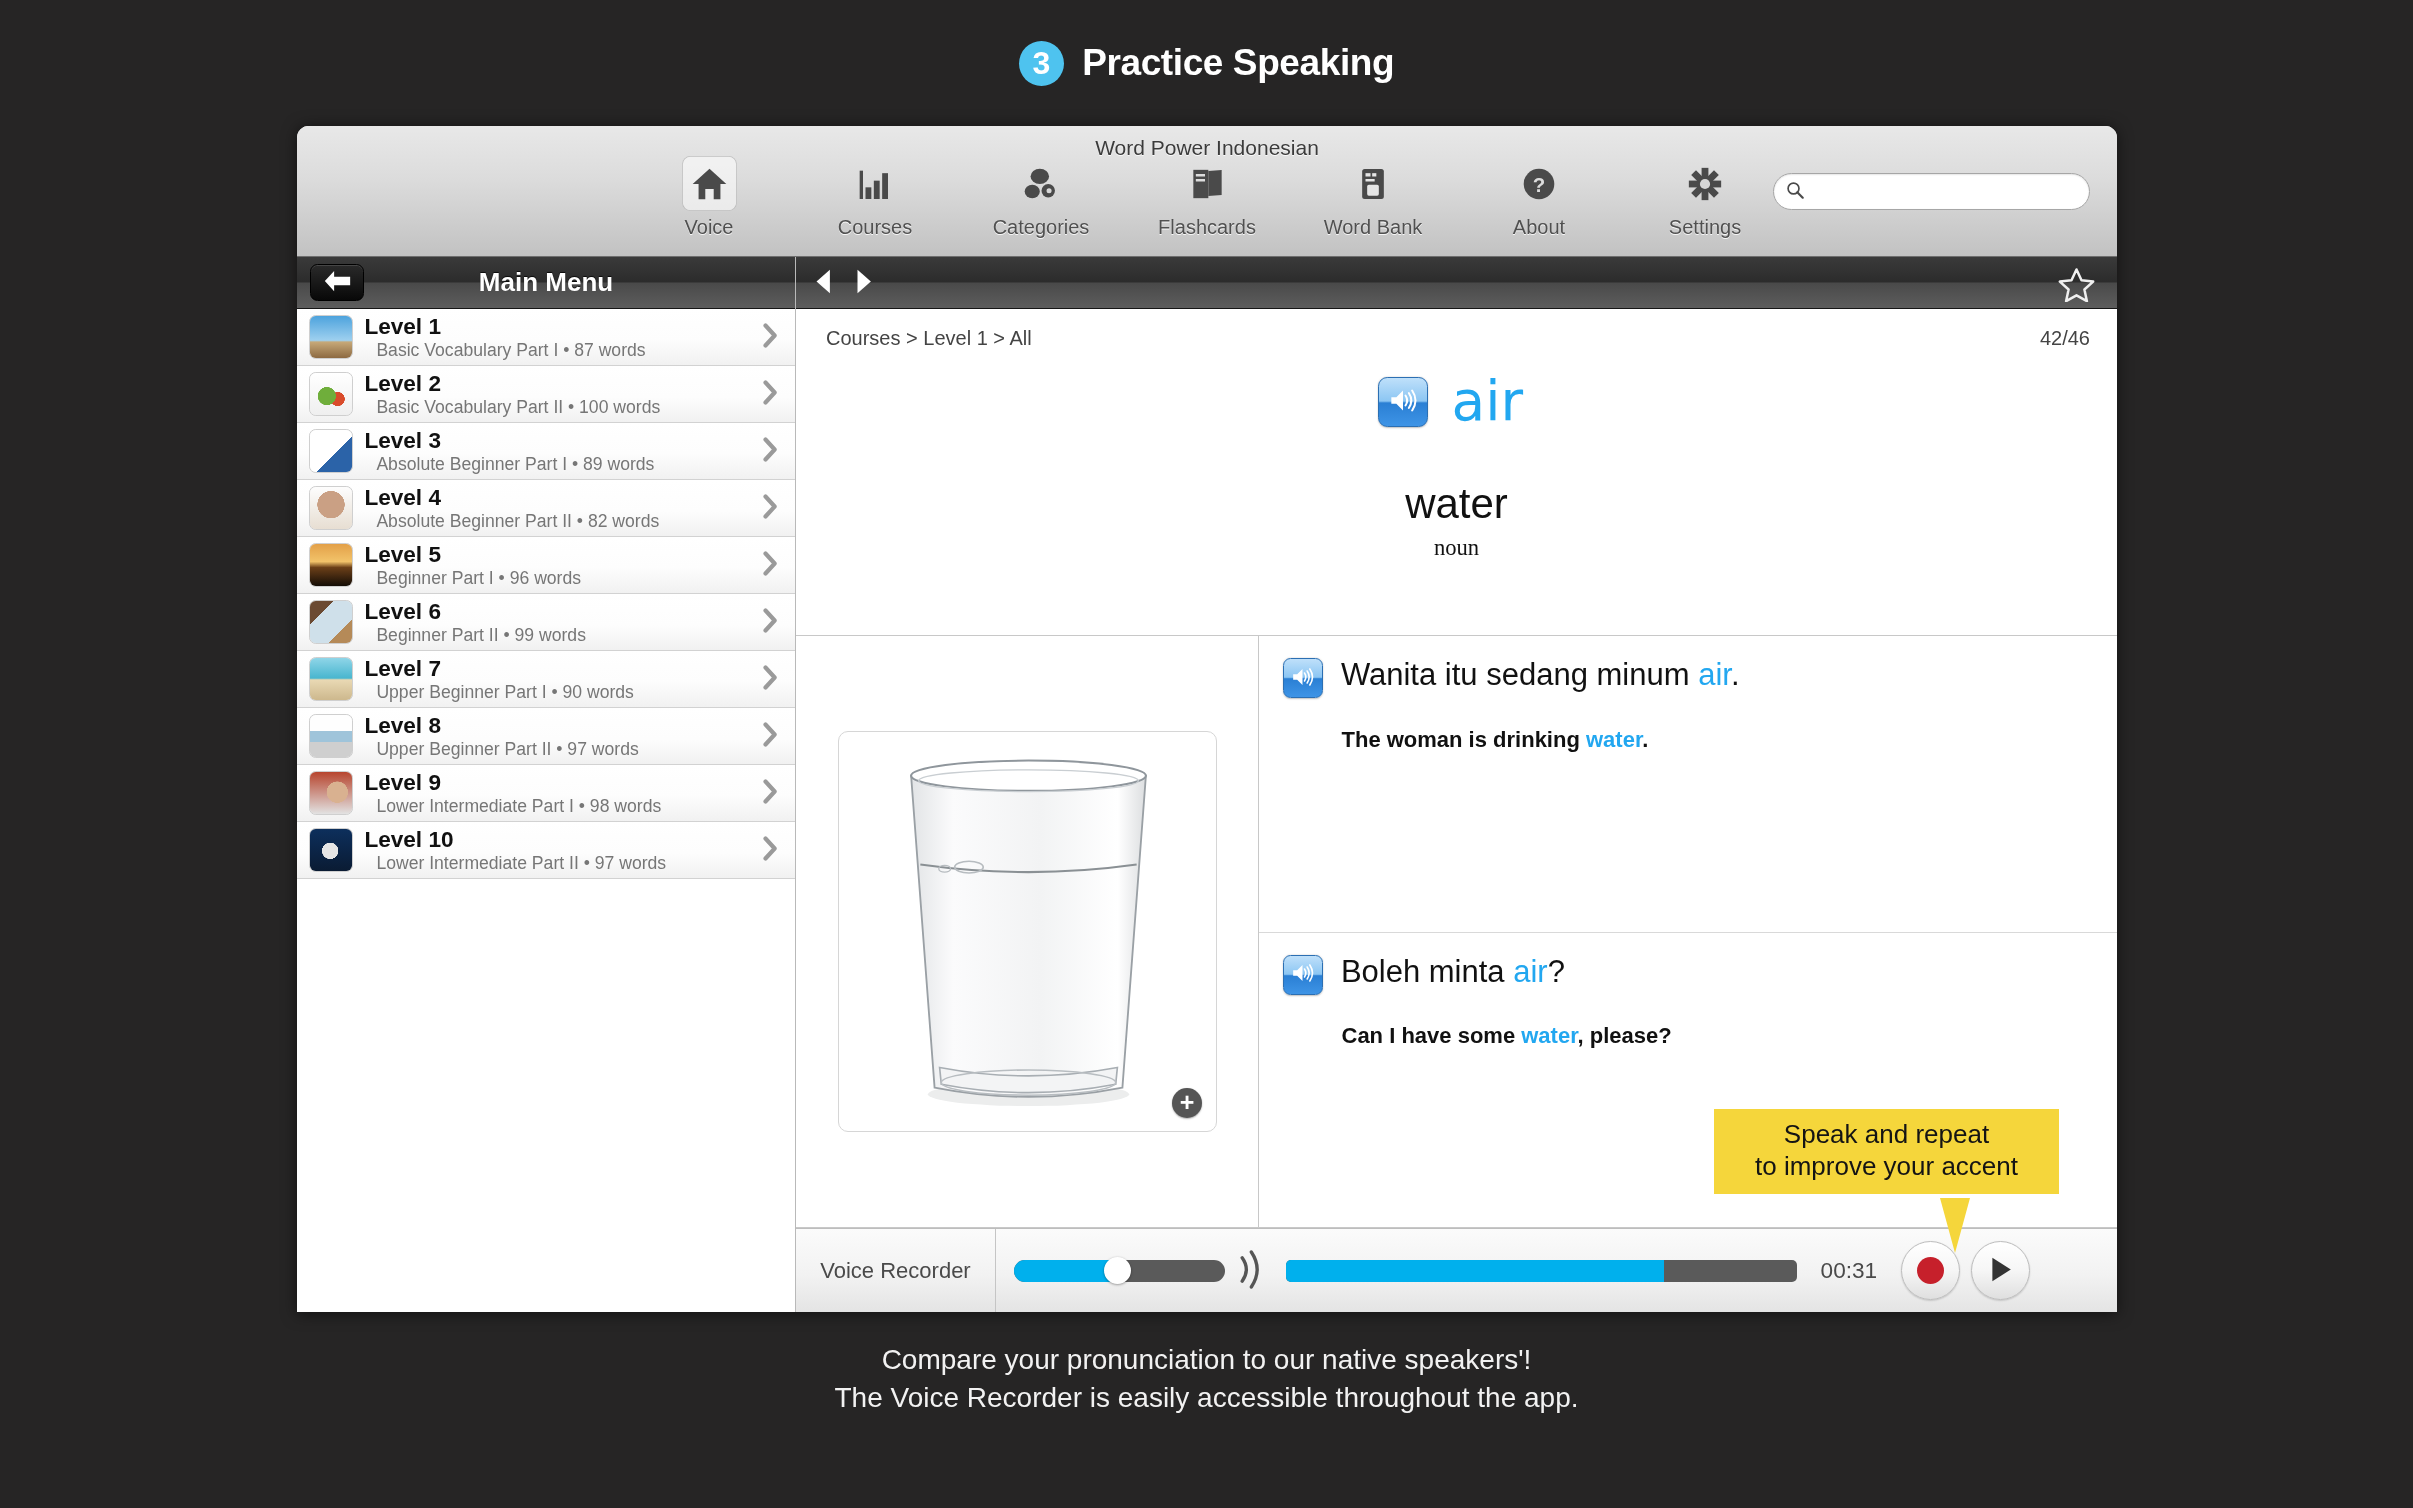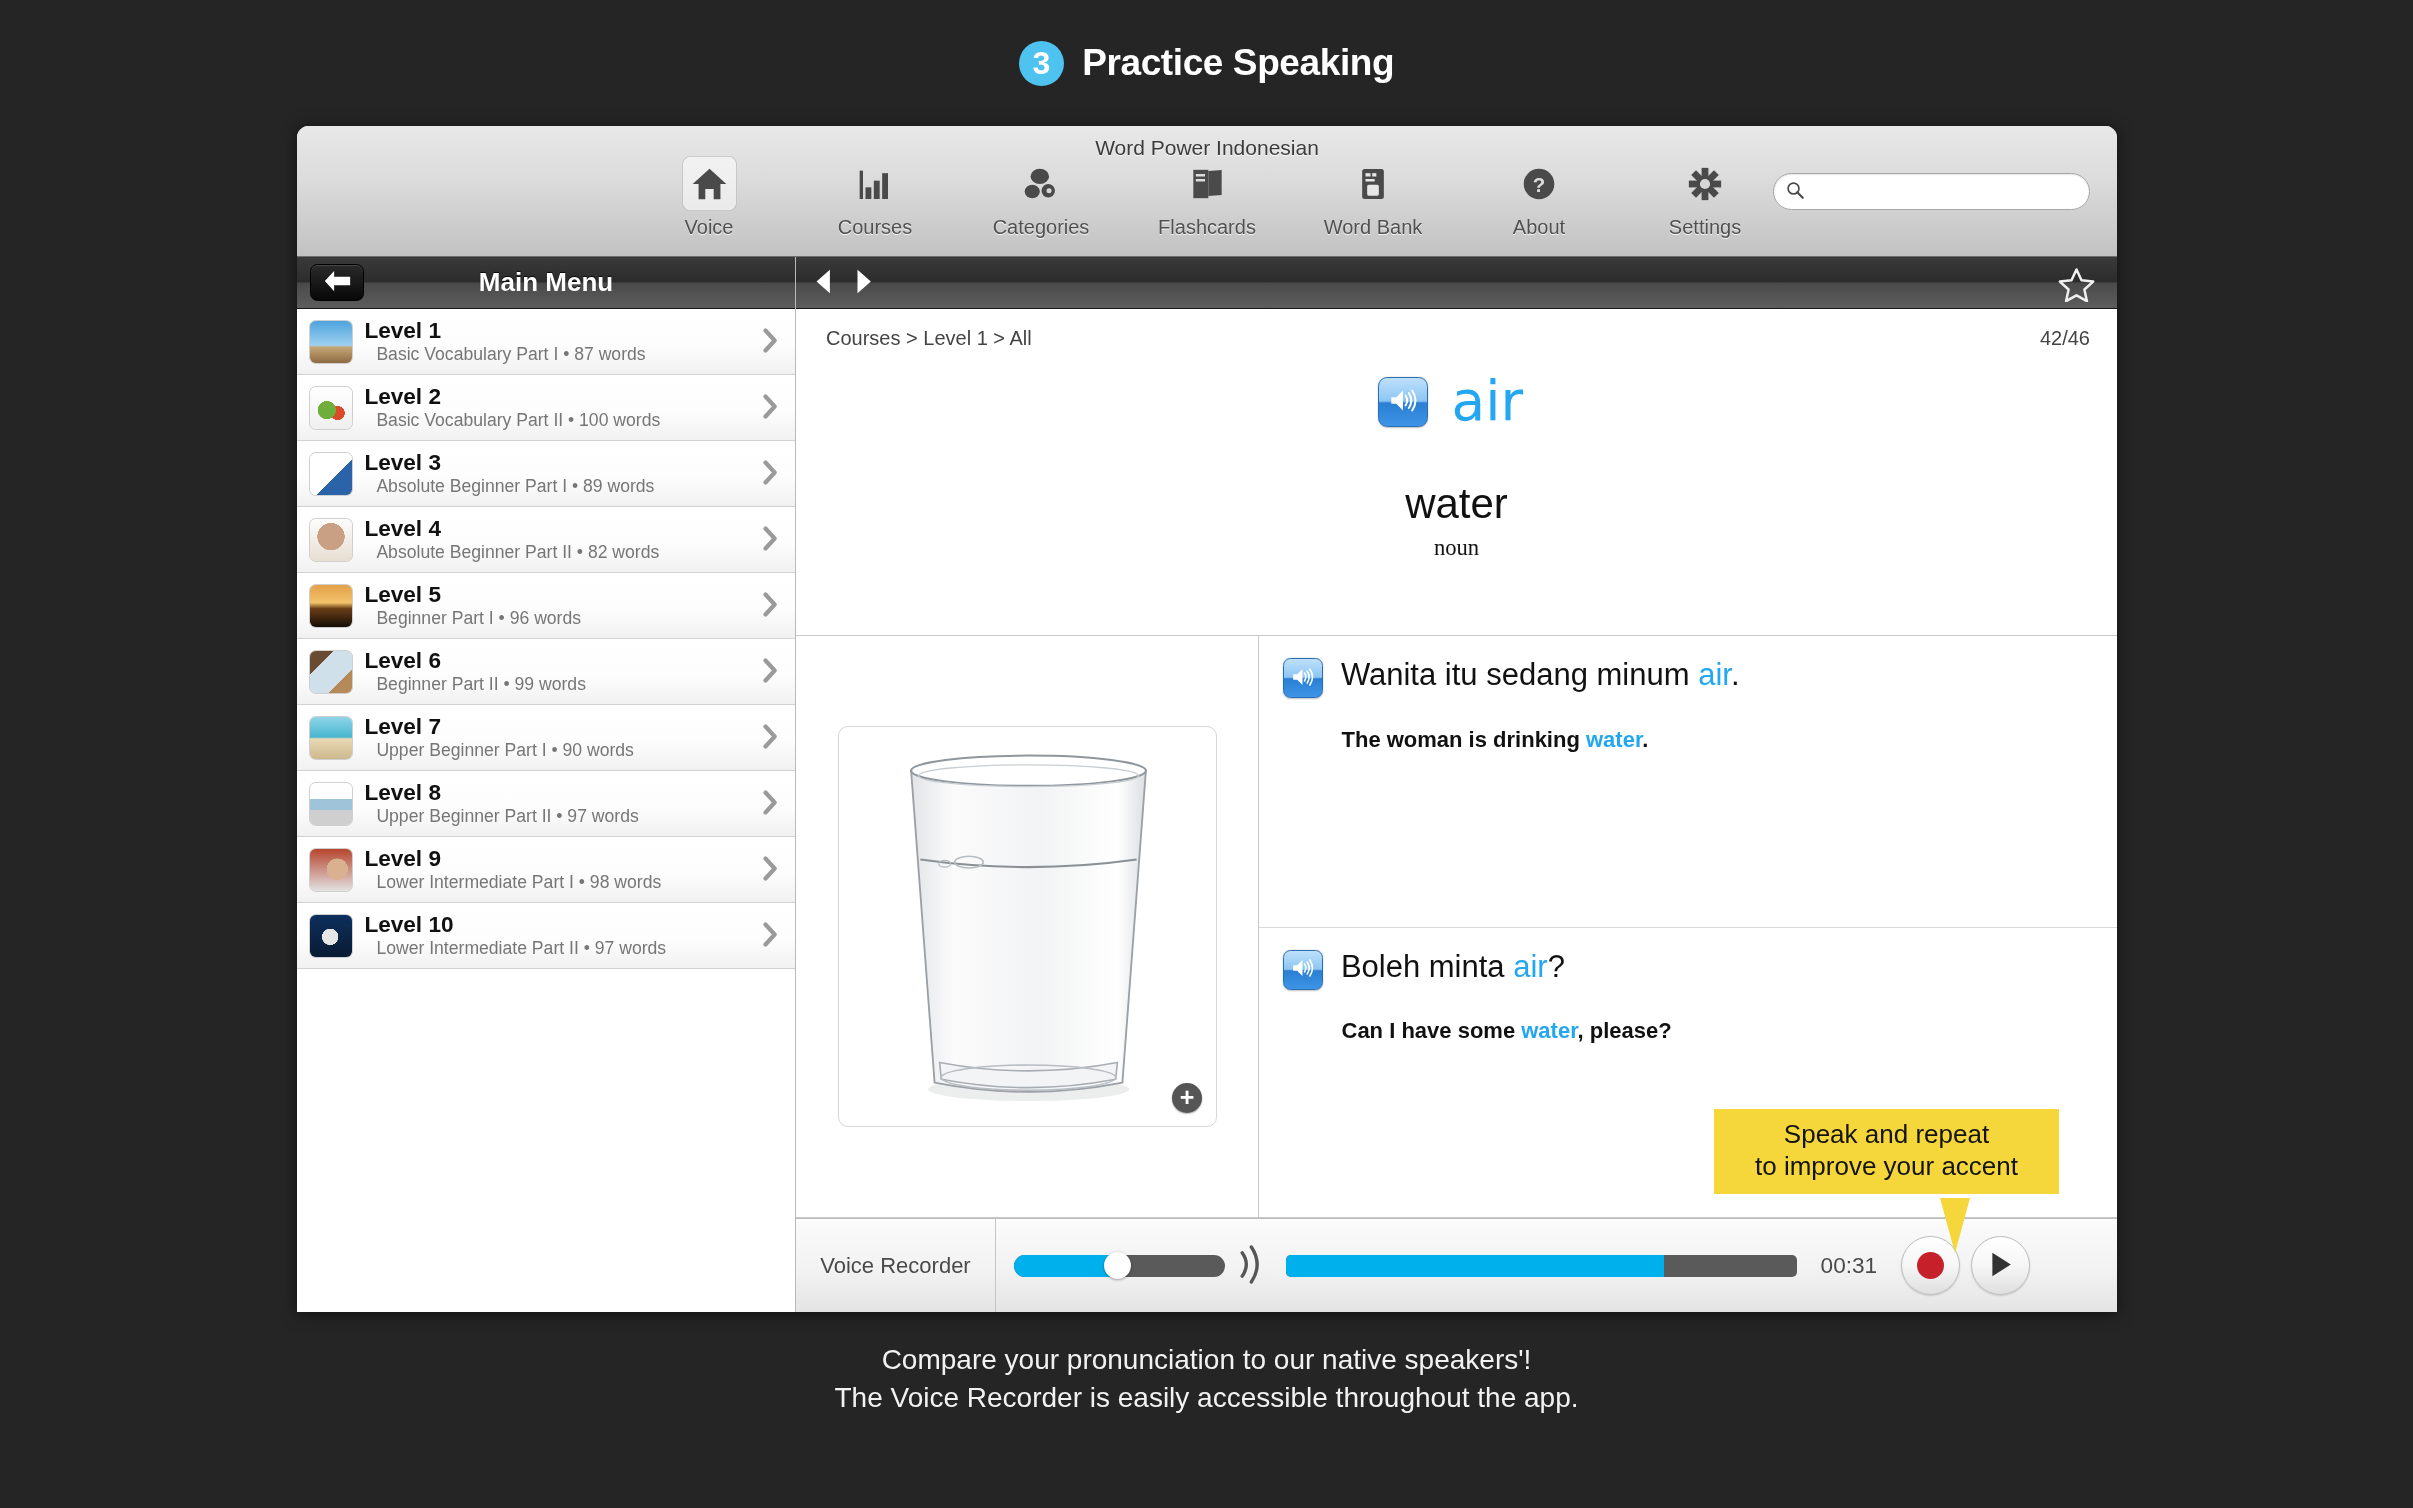--- a/index.html
+++ b/index.html
@@ -102,21 +102,21 @@
     box-shadow: inset 0 0.8px 0 rgba(255,255,255,0.18);
   }
   .sidebar-title {
     width: 100%; text-align: center; color: #ffffff;
     font-size: 26px; font-weight: bold;
     text-shadow: 0 -0.8px 0.8px rgba(0,0,0,0.8);
   }
 
   .level-list { list-style: none; }
   .level-row {
-    height: 66px; display: flex; align-items: center;
+    height: 57px; display: flex; align-items: center;
     padding: 0 11.7px 0 11.7px;
     border-bottom: 0.8px solid #d2d2d2;
     background: linear-gradient(to bottom, #ffffff 0%, #fdfdfd 55%, #f1f1f1 100%);
     position: relative;
   }
   .level-thumb {
     width: 44px; height: 44px; border-radius: 6.7px;
     border: 0.8px solid #cfcfcf; background: #e9e9e9;
     flex: 0 0 auto; overflow: hidden; position: relative;
   }
@@ -208,21 +208,21 @@
     font-family: "Liberation Sans", sans-serif;
   }
   .hl { color: #22a7f0; }
   .sent-trans {
     margin-top: 28.5px; margin-left: 59px;
     font-size: 22px; font-weight: bold; color: #111;
   }
 
   
   .recorder {
-    height: 94px; display: flex; align-items: center;
+    height: 84px; display: flex; align-items: center;
     background: linear-gradient(to bottom, #fbfbfb 0%, #f2f2f2 55%, #e4e4e4 100%);
     border-top: 0.8px solid #bdbdbd;
   }
   .rec-label-cell {
     width: 200px; height: 100%;
     display: flex; align-items: center; justify-content: center;
     border-right: 0.8px solid #c5c5c5;
     font-size: 22px; color: #4a4a4a;
   }
   .rec-controls { flex: 1 1 auto; display: flex; align-items: center; padding: 0 18.4px; gap: 0; }

